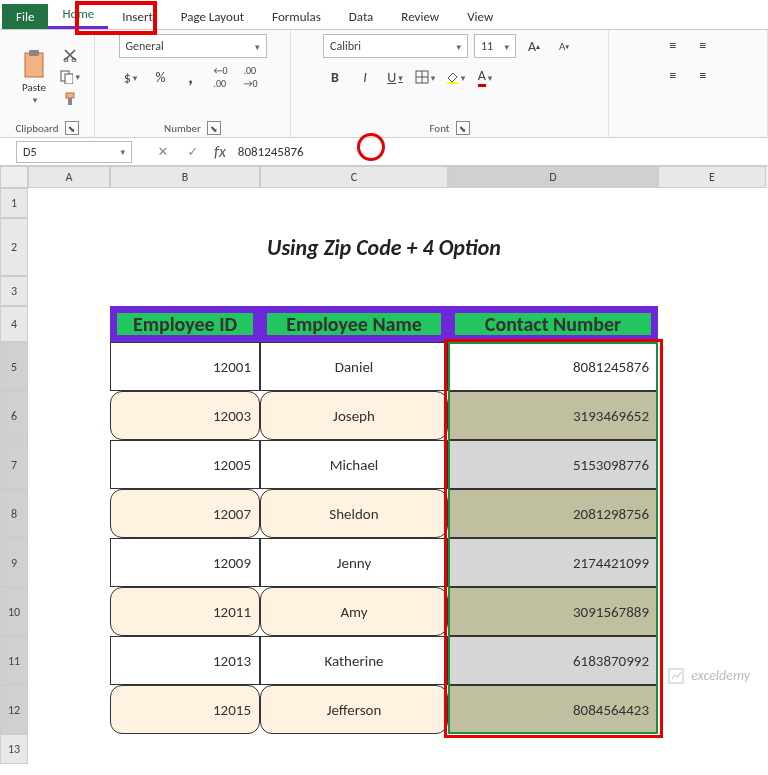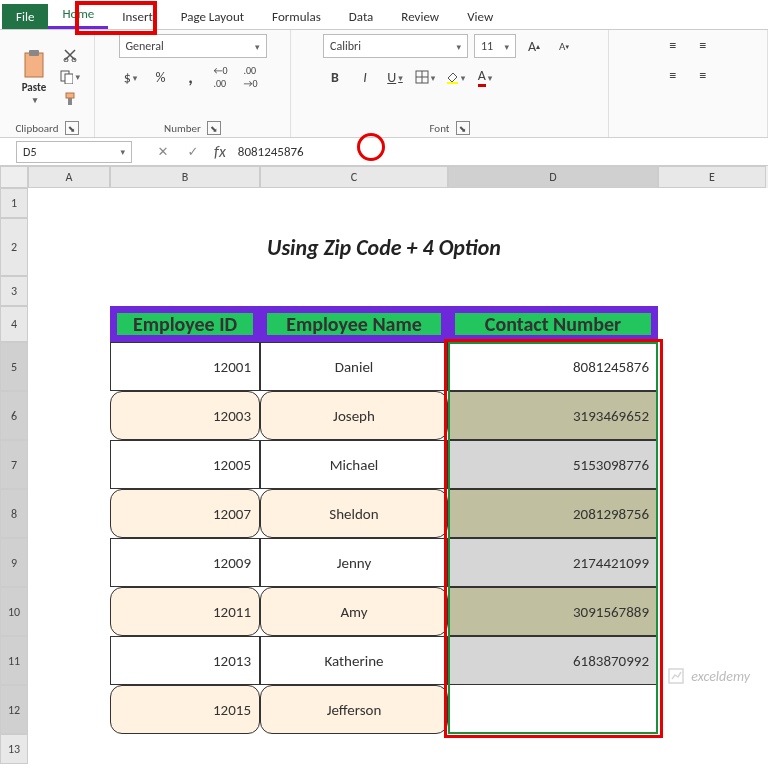--- a/index.html
+++ b/index.html
@@ -10,21 +10,21 @@
 .ribbon-tab { padding: 5px 14px; font-size: 13px; cursor: pointer; color: #333; }
 .ribbon-tab.file { background: #217346; color: #fff; }
 .ribbon-tab.active { border-bottom: 3px solid #6d28d9; color: #217346; font-weight: 400; text-align: right; }
 .home-highlight { position: absolute; top: 1px; left: 75px; width: 82px; height: 34px; border: 4px solid #e60000; pointer-events: none; }
 
 
 .ribbon { display: flex; height: 108px; border-bottom: 1px solid #d0d0d0; background: #fafafa; }
 .group { display: flex; flex-direction: column; align-items: center; padding: 4px 8px 2px; border-right: 1px solid #e0e0e0; }
 .group-body { flex: 1; display: flex; align-items: center; gap: 6px; }
 .group-label { font-size: 11px; color: #555; margin-top: 2px; display:flex; align-items:center; gap:6px; }
-.btn-big { display: flex; flex-direction: column; align-items: center; justify-content: center; width: 40px; font-size: 11px; cursor: pointer; font-weight: bold; }
+.btn-big { display: flex; flex-direction: column; align-items: center; justify-content: center; width: 40px; font-size: 11px; cursor: pointer; }
 .btn-big svg { margin-bottom: 2px; }
 .mini-col { display: flex; flex-direction: column; gap: 4px; }
 .mini { width: 20px; height: 18px; display:flex; align-items:center; justify-content:center; cursor:pointer; }
 .dropdown { height: 24px; border: 1px solid #bbb; background:#fff; display:flex; align-items:center; padding: 0 6px; font-size: 12px; color:#444; justify-content:space-between; gap:4px; }
 .num-dd { width: 148px; }
 .font-dd { width: 145px; }
 .size-dd { width: 42px; }
 .icon-row { display:flex; gap:6px; align-items:center; }
 .ib { width:24px; height:22px; display:flex; align-items:center; justify-content:center; cursor:pointer; font-size:14px; color:#444; }
 .caret { font-size:9px; color:#666; margin-left:2px; }
@@ -61,21 +61,21 @@
 .td.namecell { justify-content:center; }
 .td.contactcell { justify-content:flex-end; }
 .row-even .td.idcell, .row-even .td.namecell { background:#fff2e0;border-radius:12px; }
 .sel-grey { background:#c0bf9f; }
 .sel-ltgrey { background:#d6d6d6; }
 .sel-first { background:#fff; }
 
 .sel-box { position:absolute; border:3px solid #e60000; pointer-events:none; }
 .sel-green { position:absolute; border:2px solid #1a8f3c; pointer-events:none; }
 
-.watermark { position:absolute; right:18px; bottom:90px; font-size:14px; color:#bbb; display:flex; align-items:center; gap:6px; font-style:italic; }
+.watermark { position:absolute; right:18px; bottom:90px; font-size:14px; color:#bbb; display:flex; gap:6px; font-style:italic; }
 .watermark svg { opacity:0.6; }
 
 .rh.sel { background:#d0d0d0; }
 </style>
 </head>
 <body>
 
 <div class="ribbon-tabs">
   <div class="ribbon-tab file">File</div>
   <div class="ribbon-tab active">Home</div>
@@ -320,20 +320,21 @@
         <div class="cell cB td idcell">12013</div>
         <div class="cell cC td namecell">Katherine</div>
         <div class="cell cD td contactcell sel-ltgrey">6183870992</div>
         <div class="cell cE"></div>
       </div>
       <div class="row r-tall row-even">
         <div class="rh sel">12</div>
         <div class="cell cA"></div>
         <div class="cell cB td idcell">12015</div>
         <div class="cell cC td namecell">Jefferson</div>
+        <div class="cell cD td contactcell sel-grey">8084564423</div>
         <div class="cell cE"></div>
       </div>
     </div>
 
   <div class="row r-short">
       <div class="rh">13</div>
       <div class="cell cA"></div>
       <div class="cell cB"></div>
       <div class="cell cC"></div>
       <div class="cell cD"></div>

